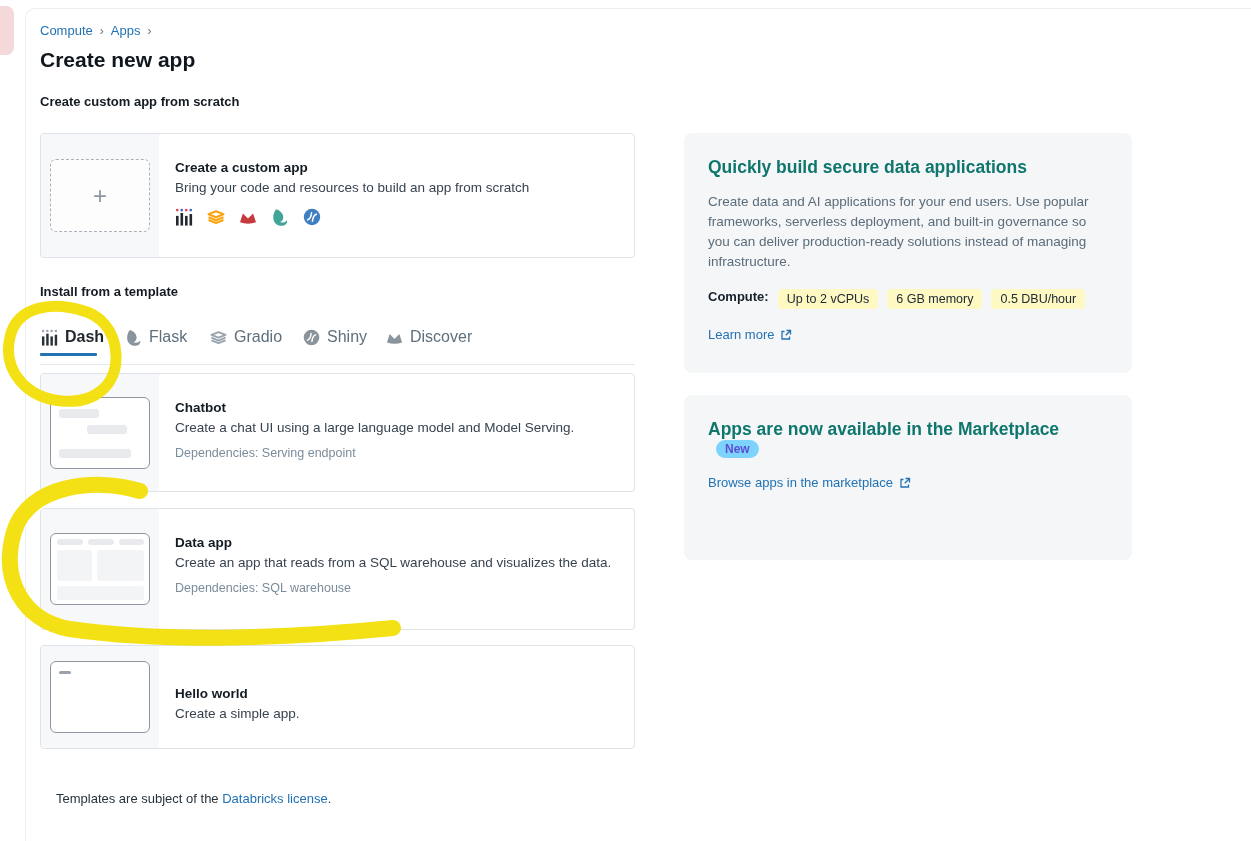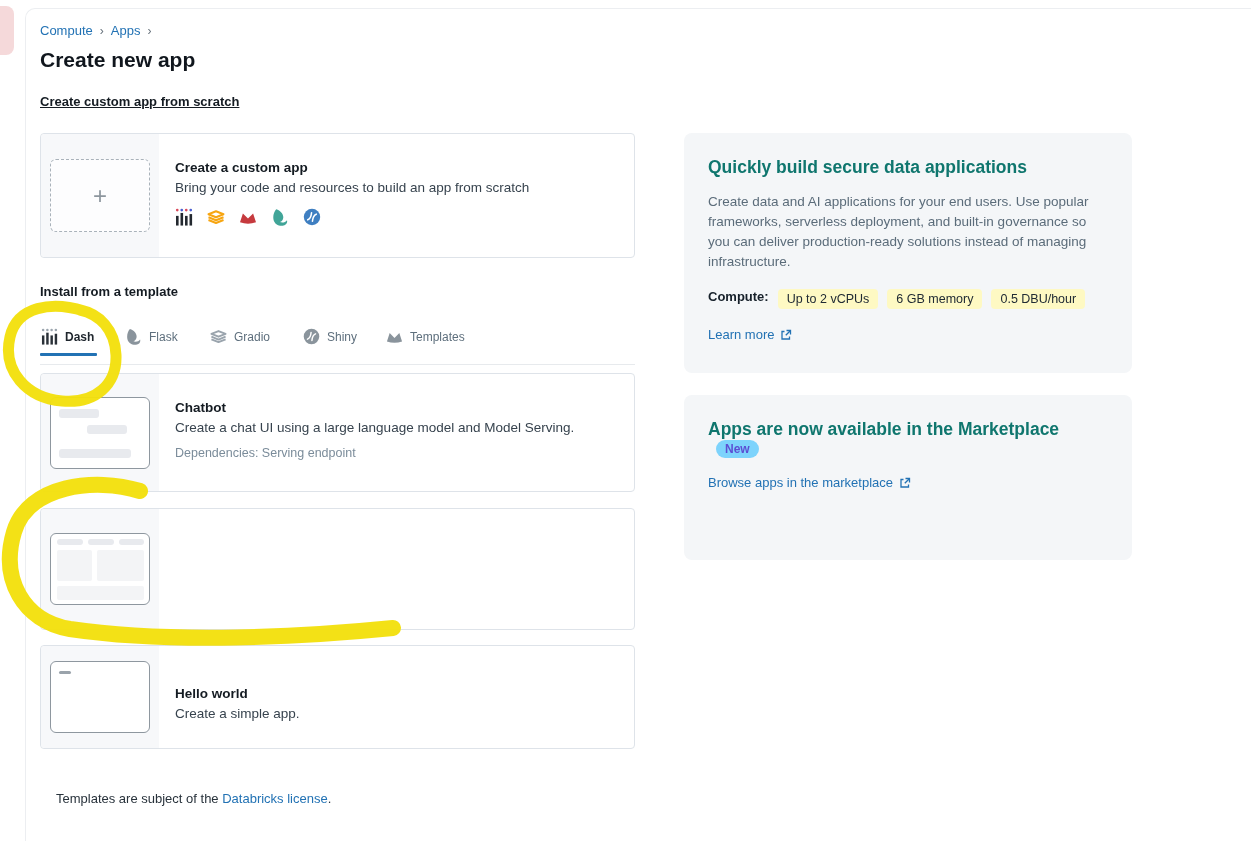--- a/index.html
+++ b/index.html
@@ -19,21 +19,21 @@
   .pink-blob {
     position: absolute; left: 0; top: 6px; width: 14px; height: 49px;
     background: #f5d9da; border-radius: 0 8px 8px 0;
   }
   
   .breadcrumb { position: absolute; left: 40px; top: 23px; font-size: 13px; display: flex; gap: 7px; align-items: center; }
   .breadcrumb a { color: #2272b4; text-decoration: none; cursor: pointer; }
   .crumb-sep { color: #68737d; font-size: 12px; }
   .page-title { position: absolute; left: 40px; top: 48px; font-size: 21px; font-weight: 700; color: #10161d; }
   .section-label { position: absolute; left: 40px; font-size: 13px; font-weight: 700; color: #141b22; }
-  .label-scratch { top: 94px; text-decoration: underline; }
+  .label-scratch { top: 94px; }
   .label-template { top: 284px; }
 
   
   .card {
     position: absolute; left: 40px; width: 595px;
     background: #fff; border: 1px solid #dee3e9; border-radius: 4px;
     display: flex; cursor: pointer;
   }
   .custom-card { top: 133px; height: 125px; }
   .thumb-strip {
@@ -48,21 +48,21 @@
   }
   .card-text { padding: 26px 20px 0 16px; flex: 1; }
   .card-title { font-size: 13.5px; font-weight: 700; color: #141b22; margin-bottom: 5px; }
   .card-desc { font-size: 13.5px; color: #37434e; }
   .card-deps { font-size: 12.5px; color: #7b8c9a; margin-top: 11px; }
   .fw-icon-row { display: flex; gap: 14px; margin-top: 13px; align-items: center; }
   .fw-icon-row svg { width: 18px; height: 18px; }
 
   
   .tabs { position: absolute; left: 40px; top: 328px; height: 30px; width: 595px; }
-  .tab { position: absolute; top: 0; display: flex; align-items: center; gap: 7px; font-size: 12px; color: #5e6f7d; cursor: pointer; }
+  .tab { position: absolute; top: 0; display: flex; align-items: center; gap: 7px; font-size: 16px; color: #5e6f7d; cursor: pointer; }
   .tab svg { width: 17px; height: 17px; }
   .tab.selected { color: #1f262d; font-weight: 700; }
   .tab-dash { left: 1px; } .tab-flask { left: 85px; } .tab-gradio { left: 170px; }
   .tab-shiny { left: 263px; } .tab-streamlit { left: 346px; }
   .tab-underline { position: absolute; left: 40px; top: 353px; width: 57px; height: 3px; background: #2272b4; border-radius: 1px; }
   .tab-divider { position: absolute; left: 40px; top: 364px; width: 595px; height: 1px; background: #e7eaed; }
 
   
   .tpl-chatbot { top: 373px; height: 119px; }
   .tpl-dataapp { top: 508px; height: 122px; }
@@ -212,21 +212,21 @@
     <svg viewBox="0 0 16 16">
         <circle cx="8" cy="8" r="7.3" fill="#8a949c"></circle>
         <path d="M4.2 10.5c2-.8 3.1-2.8 3.4-6.3M11.8 5.5c-2 .8-3.1 2.8-3.4 6.3" stroke="#fff" stroke-width="1.4" fill="none" stroke-linecap="round"></path>
       </svg>
     <span>Shiny</span>
   </div>
   <div class="tab tab-streamlit">
     <svg viewBox="0 0 18 14">
         <path fill="#8a949c" d="M1 12.2 3.9 3.4 9 8.6l5.1-5.2 2.9 8.8c-5.3 1.9-10.7 1.9-16 0z"></path>
       </svg>
-    <span>Templates</span>
+    <span>Discover</span>
   </div>
 </div>
 <div class="tab-underline"></div>
 <div class="tab-divider"></div>
 
 <div class="card tpl-chatbot">
   <div class="thumb-strip">
     <div class="thumb">
       <div class="tbar" style="left:8px;top:11px;width:40px;height:9px;"></div>
       <div class="tbar" style="left:36px;top:27px;width:40px;height:9px;"></div>
@@ -244,20 +244,25 @@
   <div class="thumb-strip">
     <div class="thumb">
       <div class="tbar" style="left:6px;top:5px;width:26px;height:6px;"></div>
       <div class="tbar" style="left:37px;top:5px;width:26px;height:6px;"></div>
       <div class="tbar" style="left:68px;top:5px;width:25px;height:6px;"></div>
       <div class="tpanel" style="left:6px;top:16px;width:35px;height:31px;"></div>
       <div class="tpanel" style="left:46px;top:16px;width:47px;height:31px;"></div>
       <div class="tpanel" style="left:6px;top:52px;width:87px;height:14px;"></div>
     </div>
   </div>
+  <div class="card-text">
+    <div class="card-title">Data app</div>
+    <div class="card-desc">Create an app that reads from a SQL warehouse and visualizes the data.</div>
+    <div class="card-deps">Dependencies: SQL warehouse</div>
+  </div>
 </div>
 
 <div class="card tpl-hello">
   <div class="thumb-strip">
     <div class="thumb">
       <div class="tbar" style="left:8px;top:9px;width:12px;height:3px;background:#9aa3ab;"></div>
     </div>
   </div>
   <div class="card-text">
     <div class="card-title">Hello world</div>

